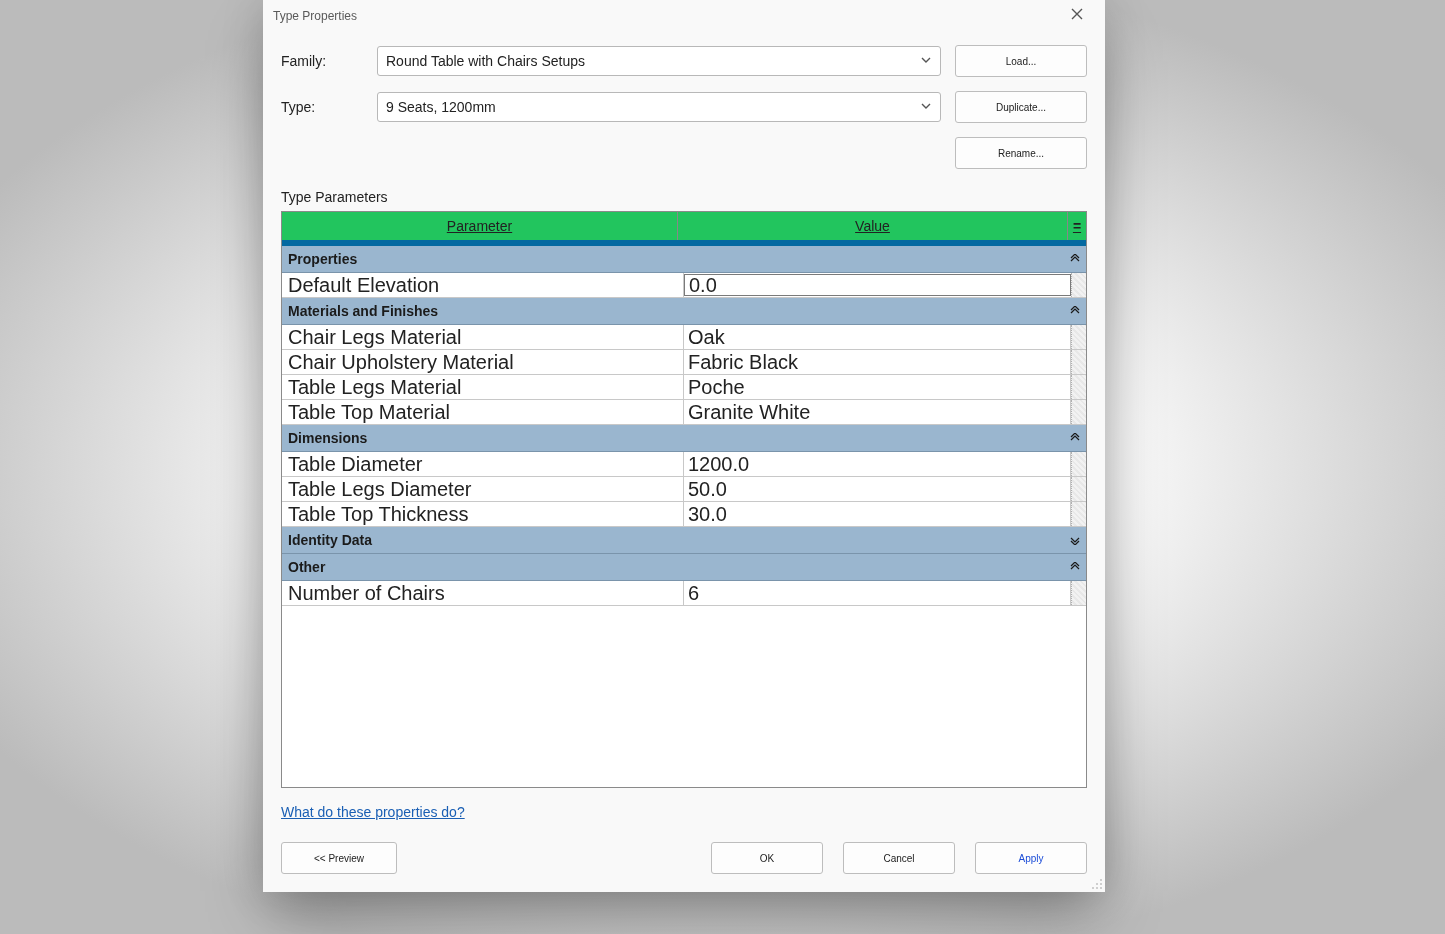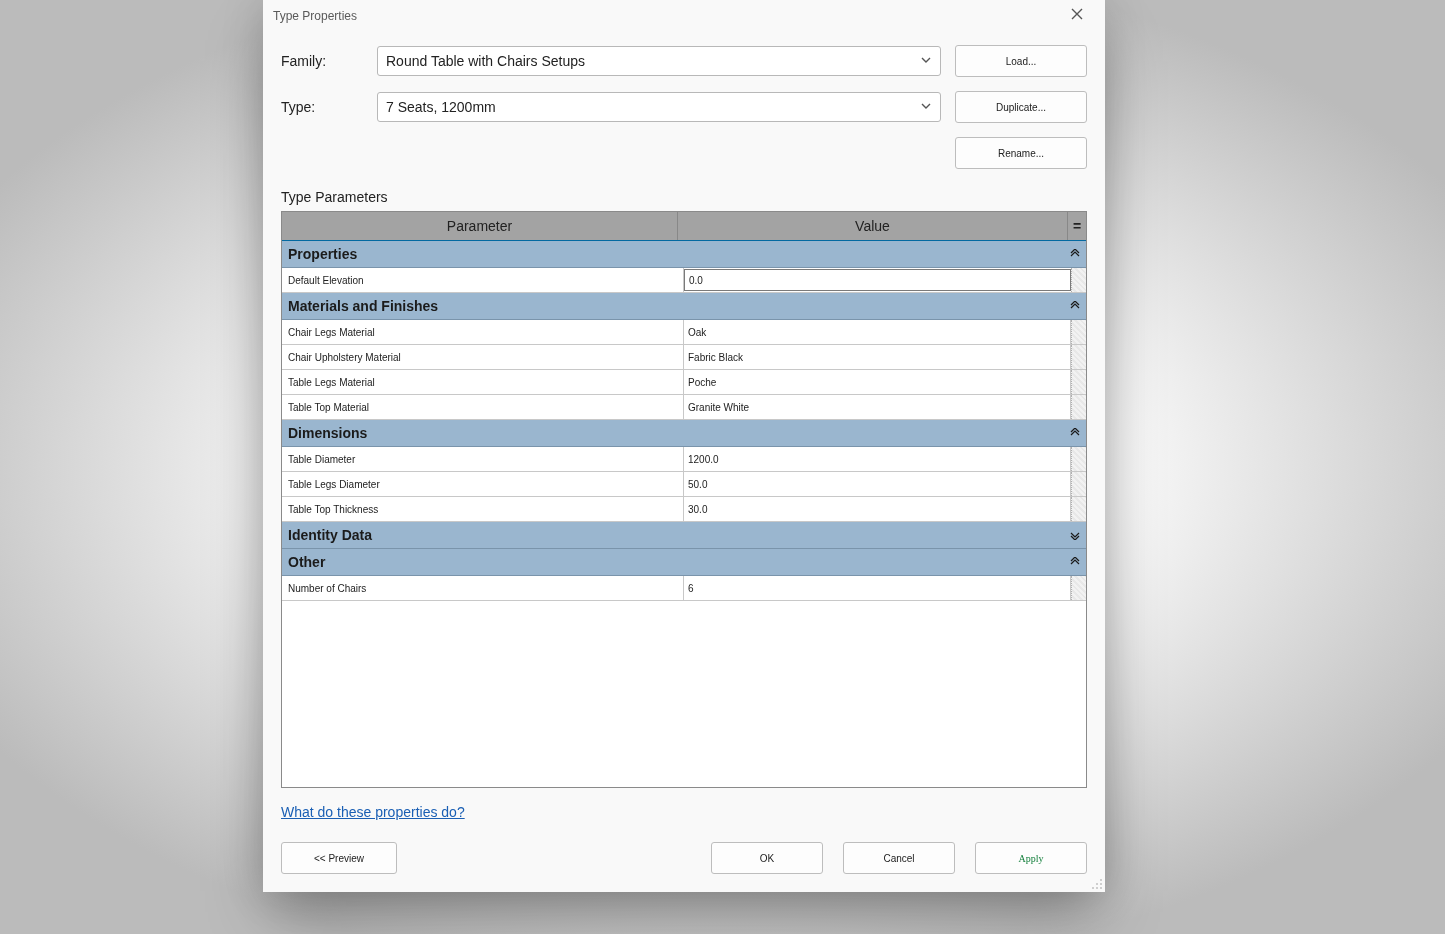--- a/index.html
+++ b/index.html
@@ -86,42 +86,43 @@
     width: 130px;
     height: 30px;
     border: 1px solid #bdbdbd;
     border-radius: 3px;
     background: #fdfdfd;
     display: flex; align-items: center; justify-content: center;
     font-size: 10px;
     cursor: pointer;
     user-select: none;
   }
-  .btn.disabled { color: #15803d; font-family: Liberation Serif, serif; }
+  .btn.disabled { color: #1d4ed8; }
   .rename-row { justify-content: flex-end; margin-bottom: 6px; }
 
   .section-label {
     padding: 14px 18px 6px 18px;
     font-size: 14px;
   }
 
   .grid-wrap {
     margin: 0 18px;
     border: 1px solid #8a8a8a;
     background: #fff;
     height: 590px;
     display: flex;
     flex-direction: column;
     box-sizing: border-box;
   }
   .grid-header {
     display: flex;
     height: 28px;
-    background: #a3a3a3;
-    border-bottom: 1px solid #0369a1;
+    background: #22c55e;
+    border-bottom: 6px solid #0369a1;
+    text-decoration: underline;
   }
   .gh {
     display: flex; align-items: center; justify-content: center;
     border-right: 1px solid #888;
     font-size: 14px;
     color: #222;
   }
   .gh-param { width: 395px; }
   .gh-value { flex: 1; }
   .gh-eq    { width: 18px; border-right: none; font-weight: 600; }
@@ -141,21 +142,21 @@
   .group-header .ghspacer { flex: 1; }
   .group-header .collapse-icon {
     width: 18px; text-align: center; color: #1b1b1b; padding-right: 2px;
   }
   .collapse-icon svg { width: 10px; height: 10px; }
 
   .param-row {
     display: flex;
     height: 24px;
     border-bottom: 0.5px solid #c8c8c8;
-    font-size: 10px;
+    font-size: 20px;
   }
   .pr-name {
     width: 395px;
     padding-left: 6px;
     display: flex; align-items: center;
     border-right: 0.5px solid #c8c8c8;
   }
   .pr-value {
     flex: 1;
     padding-left: 4px;
@@ -228,21 +229,21 @@
               </svg>
           </span>
         </div>
         <div class="btn">
           <span>Load...</span>
         </div>
       </div>
       <div class="form-row">
         <div class="form-label">Type:</div>
         <div class="select">
-          <span>7 Seats, 1200mm</span>
+          <span>9 Seats, 1200mm</span>
           <span class="chev">
             <svg viewBox="0 0 12 12">
                 <path d="M2 4 L6 8 L10 4" stroke="currentColor" stroke-width="1.4" fill="none"></path>
               </svg>
           </span>
         </div>
         <div class="btn">
           <span>Duplicate...</span>
         </div>
       </div>

